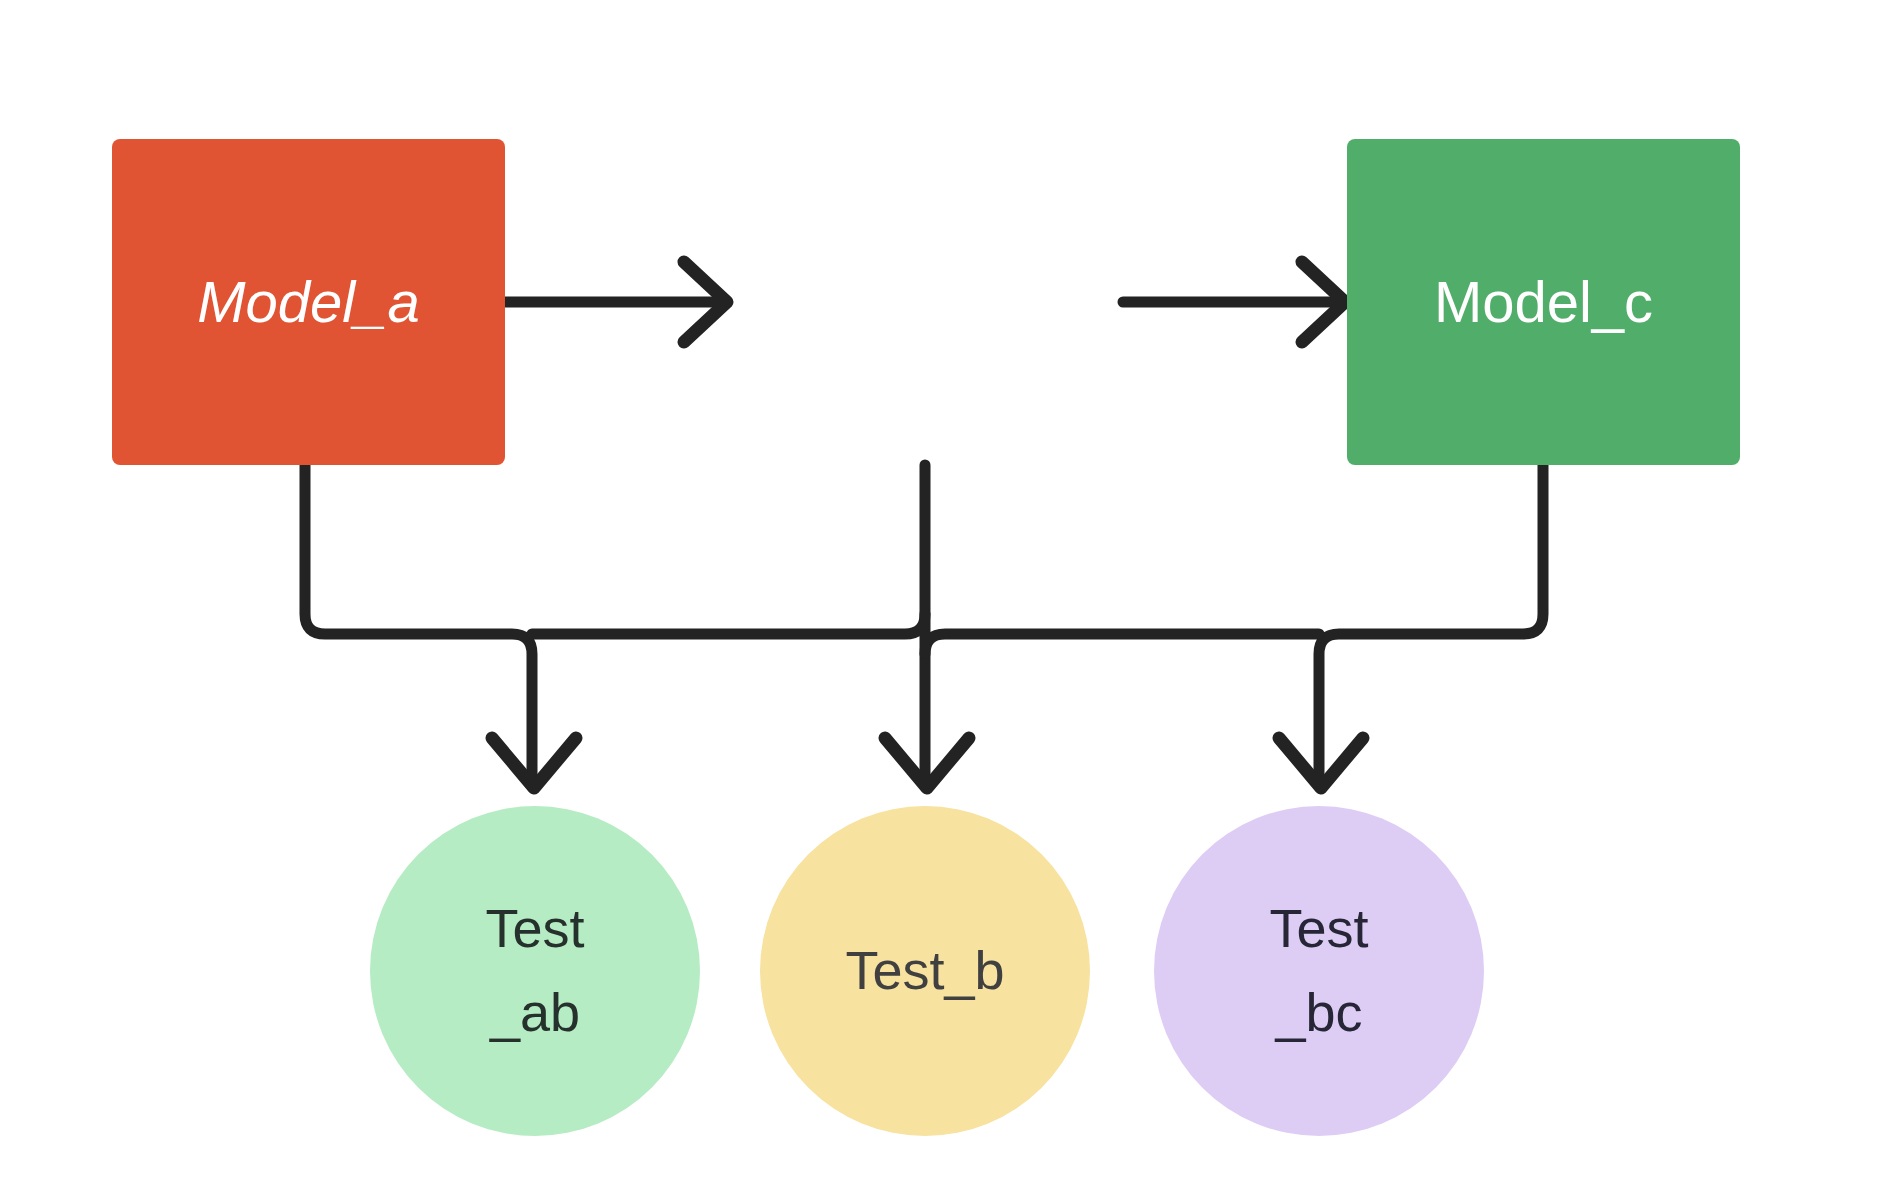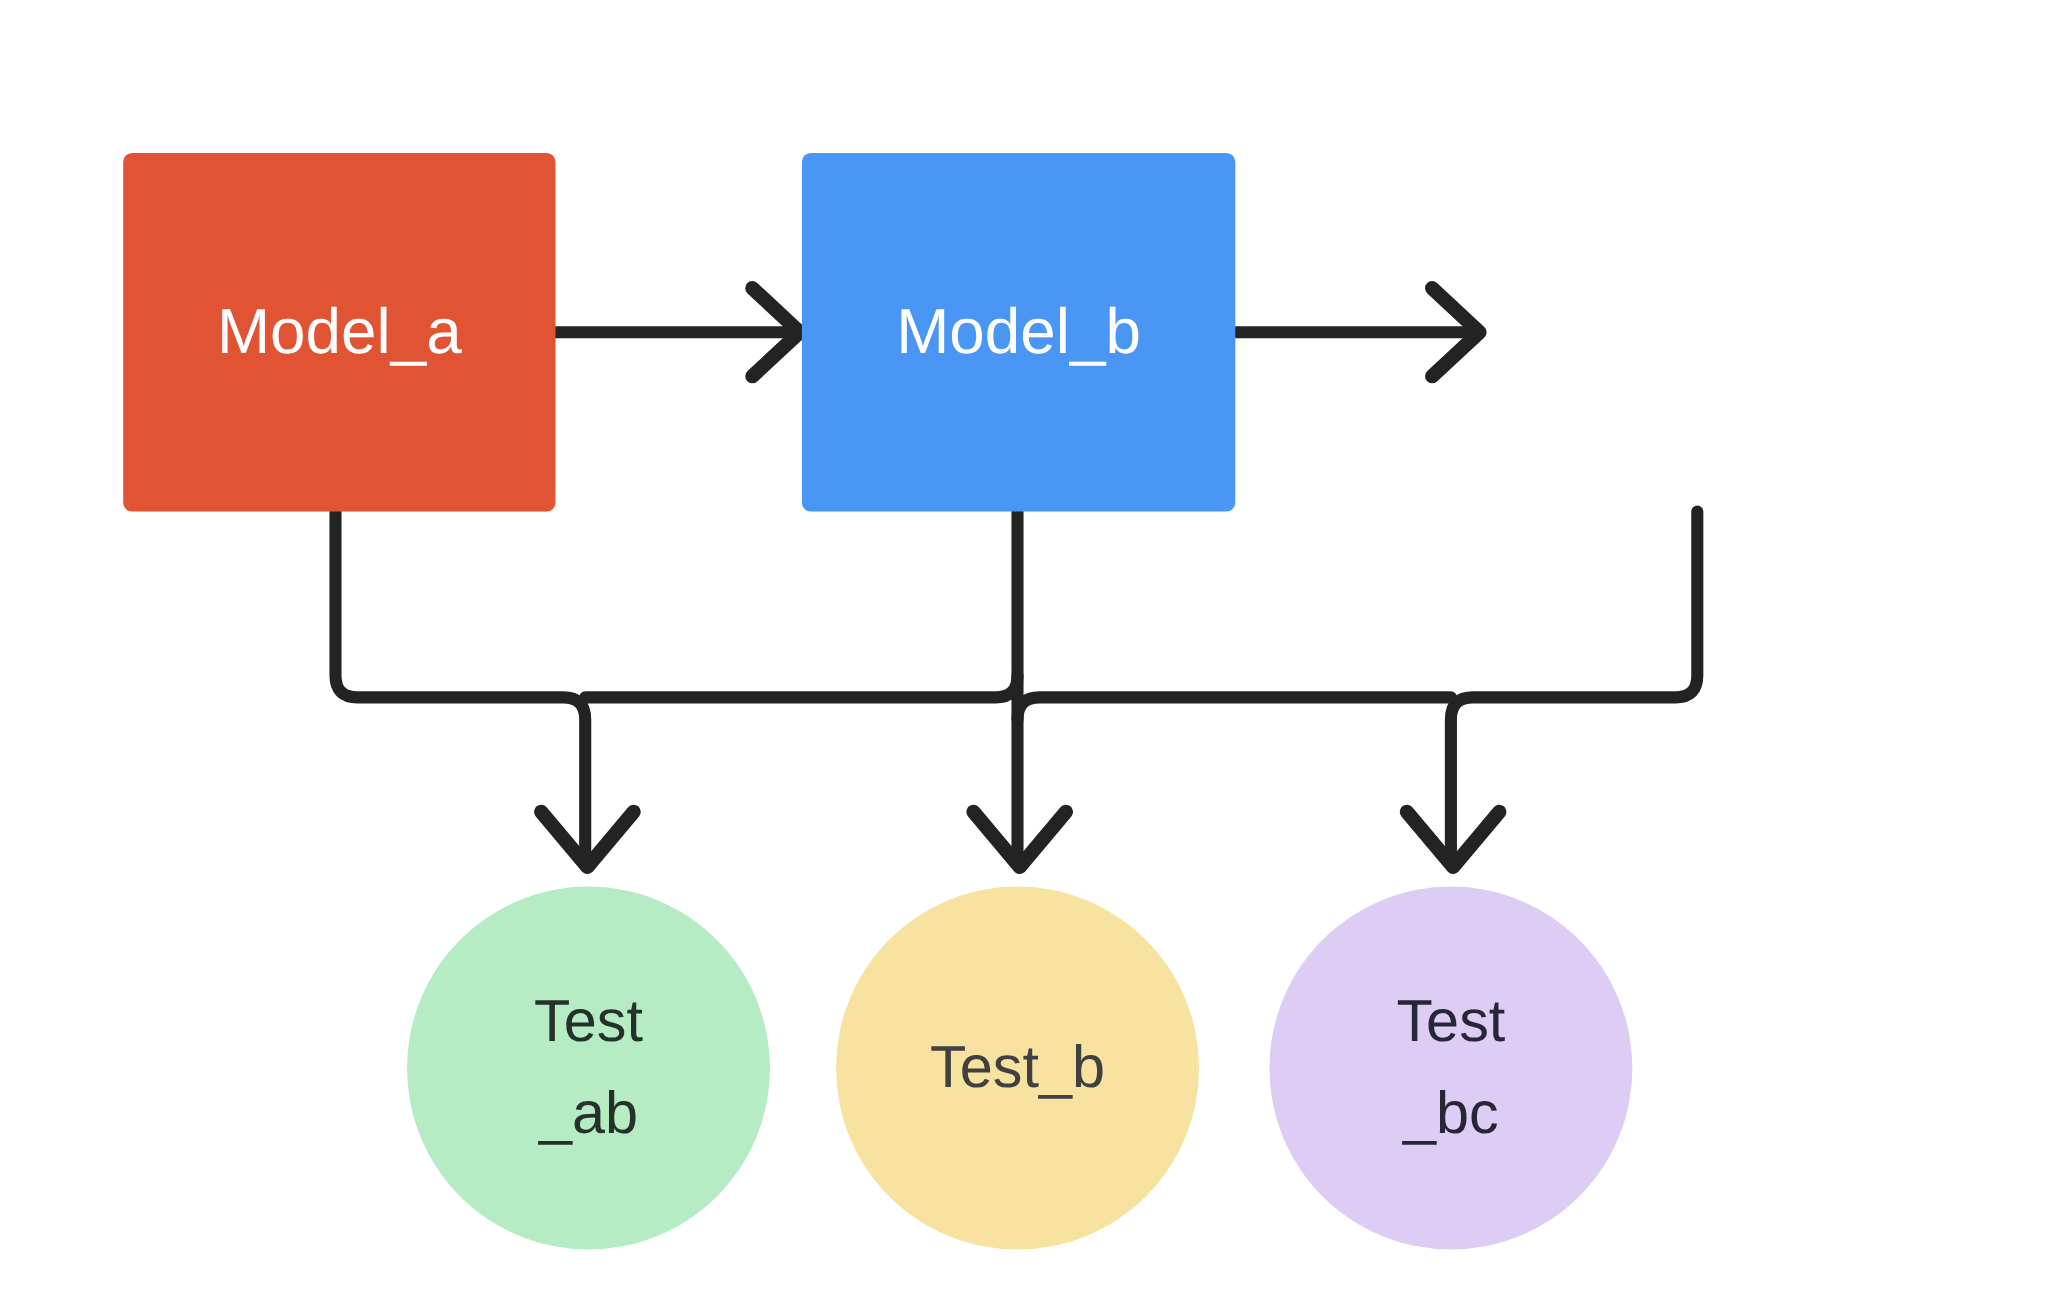--- a/index.html
+++ b/index.html
@@ -101,28 +101,28 @@
       </g>
 
       <g>
         <path d="M 532 634 L 905 634 Q 925 634 925 614"></path>
         <path d="M 925 654 Q 925 634 945 634 L 1319 634"></path>
       </g>
 
     </g>
   </svg>
 
-  <div class="node-box" style="left:112px; top:139px; width:393px; height:326px; background:#e05434;">
+  <div class="node-box" style="left:112px; top:139px; width:393px; height:326px; background:#e05434;font-style:italic;">
     <span class="node-label">Model_a</span>
   </div>
 
-  <div class="node-box" style="left:729px; top:139px; width:394px; height:326px; background:#4a96f5;">
-    <span class="node-label">Model_b</span>
+
+  <div class="node-box" style="left:1347px; top:139px; width:393px; height:326px; background:#51ae6a;">
+    <span class="node-label">Model_c</span>
   </div>
-
 
   <div class="node-circle circle-green" style="left:370px; top:806px; width:330px; height:330px; background:#b5ecc3;">
     <span class="node-label">Test
 _ab</span>
   </div>
 
   <div class="node-circle circle-yellow" style="left:760px; top:806px; width:330px; height:330px; background:#f8e2a0;">
     <span class="node-label">Test_b</span>
   </div>
 

